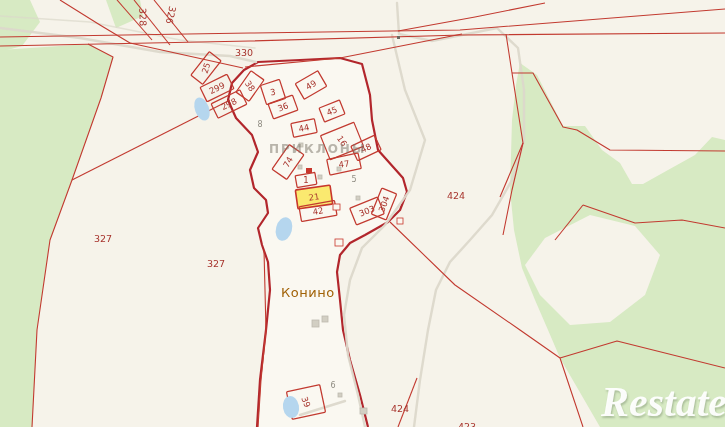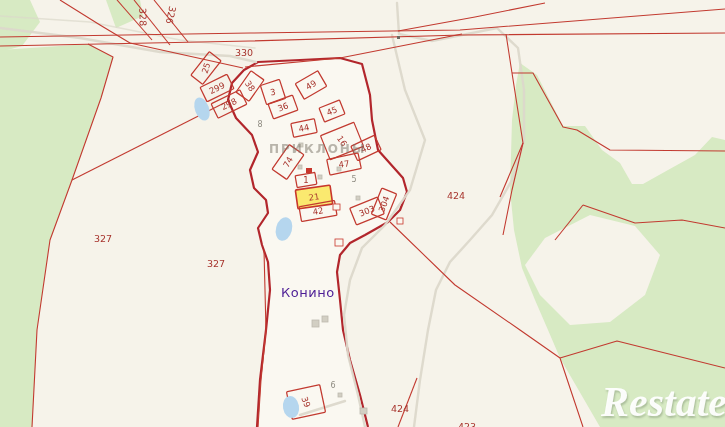--- a/index.html
+++ b/index.html
@@ -1,21 +1,21 @@
 <!DOCTYPE html>
 <html><head>
 <meta charset="utf-8">
 <style>
   html,body{margin:0;padding:0;background:#d8d6d0;}
   #stage{position:relative;width:725px;height:427px;overflow:hidden;
          background:#f6f3ea;font-family:"DejaVu Sans",sans-serif;}
   #stage svg{position:absolute;left:0;top:0;}
   svg text{font-family:"DejaVu Sans",sans-serif;}
   .overlay{position:absolute;white-space:nowrap;pointer-events:none;}
-  .label-konino{left:281px;top:285px;font-size:13px;color:#4c1d95;letter-spacing:.5px;}
+  .label-konino{left:281px;top:285px;font-size:13px;color:#a16207;letter-spacing:.5px;}
   .label-priklony{left:269px;top:142px;font-size:12px;font-weight:bold;
       letter-spacing:2px;color:rgba(122,117,106,0.52);}
   .watermark{left:601px;top:378px;font-family:"Liberation Serif","DejaVu Serif",serif;
       font-style:italic;font-weight:bold;font-size:42px;color:rgba(255,255,255,0.95);
       text-shadow:1px 2px 2px rgba(90,110,80,0.35);}
 </style>
 </head>
 <body>
 
 <div id="stage">

